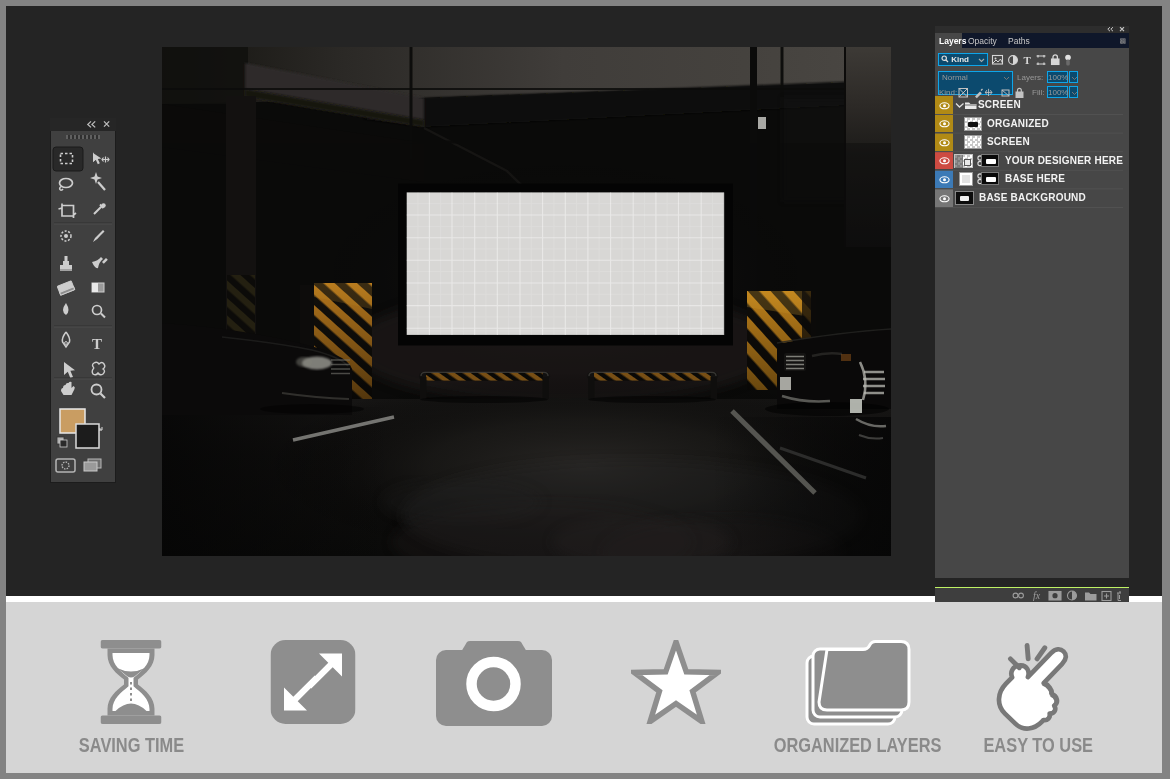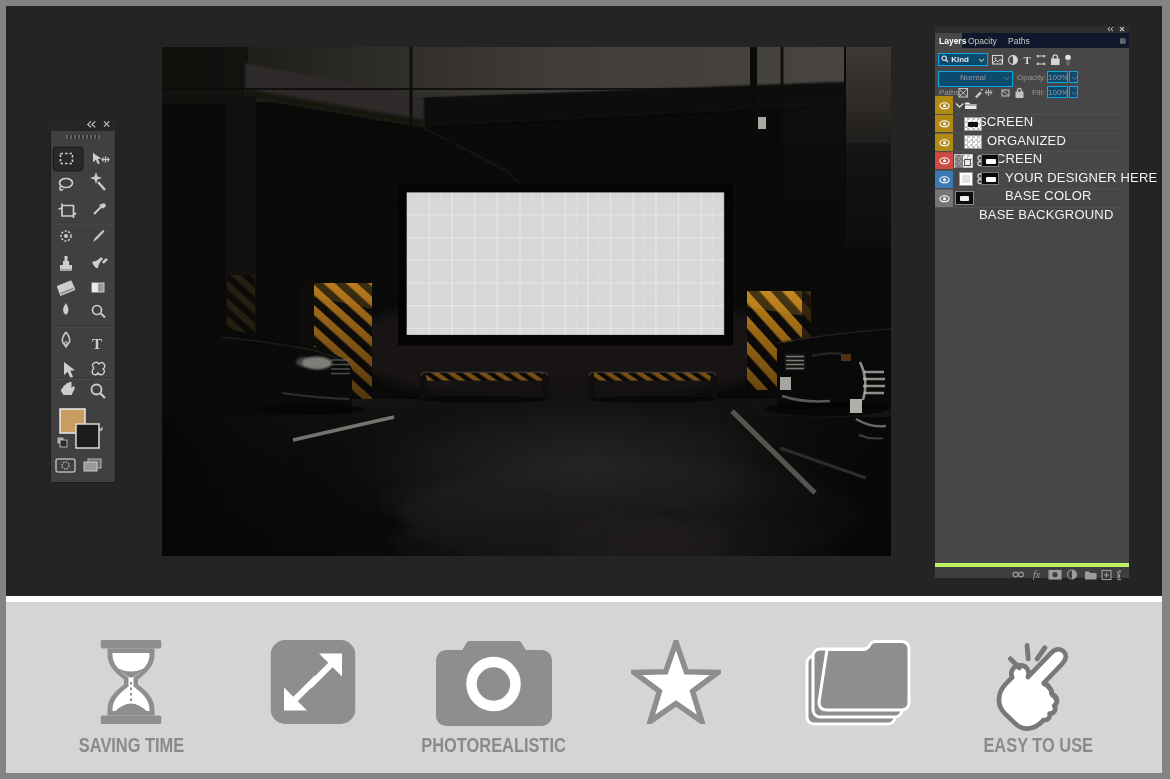--- a/index.html
+++ b/index.html
@@ -13,21 +13,21 @@
 .feat svg{position:absolute;top:38px;left:50%;transform:translateX(-50%)}
 #tools{position:absolute;left:50px;top:118px;width:66px;height:365px;background:#404040;border:1px solid #1c1c1c;border-top:none}
 #tools .hdr{position:absolute;left:-1px;top:0;width:66px;height:13px;background:#262626}
 #tools .grip{position:absolute;left:15px;top:17px;width:34px;height:4px;background:repeating-linear-gradient(90deg,#606060 0 2px,#303030 2px 4px)}
 #layers{position:absolute;left:935px;top:26px;width:194px;height:552px;background:#474747}
 #lp-hdr{position:absolute;left:0;top:0;width:100%;height:7px;background:#2d2d2d}
 #lp-tabs{position:absolute;left:0;top:7px;width:100%;height:15px;background:#0f172a}
 .lptab{position:absolute;top:0;height:15px;font-size:8.5px;color:#c6c6c6;line-height:16px}
 .lrow{position:absolute;left:0;width:188px;height:18.6px;font-size:8px;color:#ececec}
 .eye{position:absolute;left:0;top:0;width:18px;height:17.6px}
-.lname{position:absolute;top:18px;white-space:nowrap;letter-spacing:.2px;font-weight:normal;font-size:13px;color:#f2f2f2}
+.lname{position:absolute;top:3px;white-space:nowrap;letter-spacing:.2px;font-weight:bold;font-size:10px;color:#f2f2f2}
 .dd{background:#0c4a6e;border:1px solid #0ea5e9;position:absolute;color:#999;font-size:8px}
 .masks{position:absolute;background:#0a0a0a;width:18px;height:13px}
 .masks i{position:absolute;left:4px;top:4px;width:10px;height:5px;background:#fff;border-radius:1px}
 .chk{background-image:conic-gradient(#c8c8c8 90deg,#fff 90deg 180deg,#c8c8c8 180deg 270deg,#fff 270deg);background-size:5px 5px}
 </style></head><body>
 <div id="dark"></div>
 <div id="wstrip"></div>
 <div id="light"></div>
 <div id="canvas">
 <svg width="729" height="509" viewBox="0 0 729 509">
@@ -315,31 +315,31 @@
    <circle cx="23" cy="7" r="4.4"></circle>
         <path d="M23,2.6 a4.4,4.4 0 0 1 0,8.8 z" fill="#d6d6d6" stroke="none"></path>
    <text x="33.5" y="11" font-size="11" font-weight="bold" fill="#d6d6d6" stroke="none" font-family="Liberation Serif,serif">T</text>
    <path d="M46.5,3 h9 M46.5,11 h9 M48,2 v2.5 M54,2 v2.5 M48,9.5 v2.5 M54,9.5 v2.5" stroke-width="1.2"></path>
    <rect x="61.5" y="6" width="7.5" height="5.5" fill="#d6d6d6"></rect>
         <path d="M63,6 v-2 a2.2,2.2 0 0 1 4.4,0 v2" stroke-width="1.3"></path>
    <circle cx="78" cy="4.5" r="2.8" fill="#e2e2e2" stroke="none"></circle>
         <rect x="76.2" y="6.5" width="3.6" height="6" rx="1.5" fill="#6a6a6a" stroke="none"></rect>
   </g>
  </svg>
- <div class="dd" style="left:3px;top:45px;width:75px;height:16px;line-height:11px;padding-left:21px">Normal<svg width="7" height="5" style="position:absolute;right:2px;top:4px">
+ <div class="dd" style="left:3px;top:45px;width:75px;height:24px;line-height:11px;padding-left:3px">Normal<svg width="7" height="5" style="position:absolute;right:2px;top:4px">
         <path d="M1,1 l2.5,2.5 L6,1" stroke="#777" fill="none" stroke-width="1"></path>
       </svg></div>
- <span style="position:absolute;left:82px;top:47px;font-size:8px;color:#999">Opacity:</span>
+ <span style="position:absolute;left:82px;top:47px;font-size:8px;color:#999">Layers:</span>
  <div class="dd" style="left:112px;top:45px;width:21px;height:12px;line-height:11px;text-align:center">100%</div>
  <div class="dd" style="left:134px;top:45px;width:9px;height:12px">
       <svg width="7" height="5" style="position:absolute;left:1px;top:4px">
         <path d="M1,1 l2.5,2.5 L6,1" stroke="#777" fill="none" stroke-width="1"></path>
       </svg>
     </div>
- <span style="position:absolute;left:4px;top:62px;font-size:8px;color:#999">Paths:</span>
+ <span style="position:absolute;left:4px;top:62px;font-size:8px;color:#999">Kind:</span>
  <svg width="68" height="12" style="position:absolute;left:23px;top:61px">
   <g stroke="#c2c2c2" fill="none" stroke-width="1">
    <rect x="1" y="1.5" width="8.5" height="8.5"></rect>
         <path d="M1,1.5 l8.5,8.5 M9.5,1.5 l-8.5,8.5"></path>
    <path d="M17,9.5 l5,-5 1.8,1.8 -5,5 z" fill="#c2c2c2" stroke="none"></path>
         <path d="M23,3.5 l1.5,-1.5" stroke-width="1.2"></path>
    <path d="M34,2 v8 M30,6 h8 M32,3.5 l-1.5,2.5 1.5,2.5 M36,3.5 l1.5,2.5 -1.5,2.5" stroke-width="1" transform="translate(0,0) scale(.9)"></path>
    <rect x="44" y="3" width="7" height="6"></rect>
         <path d="M44,3 l7,6" stroke-width=".9"></path>
    <rect x="58" y="5" width="7" height="5.5" fill="#c2c2c2"></rect>
@@ -420,38 +420,38 @@
         </svg>
       </div>
   <div style="position:absolute;left:24px;top:2px;width:14px;height:14px;background:#e2e2e2;border:1px solid #9a9a9a;box-shadow:inset 0 0 0 2px #fff"></div>
   <svg width="8" height="12" style="position:absolute;left:41px;top:3px">
         <circle cx="4" cy="3" r="2.1" fill="none" stroke="#ddd" stroke-width="1.1"></circle>
         <circle cx="4" cy="8.5" r="2.1" fill="none" stroke="#ddd" stroke-width="1.1"></circle>
       </svg>
   <div class="masks" style="left:46px;top:2px;border:1px solid #777">
         <i></i>
       </div>
-  <div class="lname" style="left:70px">BASE COLOR</div>
+  <div class="lname" style="left:70px">BASE HERE</div>
     </div>
  <div class="lrow" style="top:163px">
       <div class="eye" style="background:#767676">
         <svg width="11" height="8" style="position:absolute;left:3.5px;top:5.5px">
           <ellipse cx="5.5" cy="3.8" rx="4.6" ry="3" fill="none" stroke="#fff" stroke-width="1.1"></ellipse>
           <circle cx="5.5" cy="3.8" r="1.5" fill="#fff"></circle>
         </svg>
       </div>
   <div style="position:absolute;left:20px;top:2px;width:19px;height:14px;background:#0c0c0c;border:1px solid #888">
         <div style="position:absolute;left:4px;top:4px;width:9px;height:5px;background:#f2f2f2;border-radius:1px"></div>
       </div>
   <div class="lname" style="left:44px">BASE BACKGROUND</div>
     </div>
  <svg width="188" height="120" style="position:absolute;left:0;top:88px;pointer-events:none">
   <path d="M0,.5 h188 M0,19.1 h188 M0,37.7 h188 M0,56.3 h188 M0,74.9 h188 M0,93.5 h188" stroke="#515151" stroke-width="1"></path>
  </svg>
- <div id="lp-bottom" style="position:absolute;left:0;top:537px;width:194px;height:15px;background:#3e3e3e;border-top:4px solid #bef264">
+ <div id="lp-bottom" style="position:absolute;left:0;top:561px;width:194px;height:15px;background:#3e3e3e;border-top:1px solid #bef264">
   <svg width="110" height="15" style="position:absolute;left:76px;top:0">
    <g stroke="#9c9c9c" fill="none" stroke-width="1.1">
     <circle cx="4.5" cy="7.5" r="2.4"></circle>
           <circle cx="10" cy="7.5" r="2.4"></circle>
     <text x="22" y="11" font-size="10" font-style="italic" fill="#9c9c9c" stroke="none" font-family="Liberation Serif,serif">fx</text>
     <rect x="38" y="3.5" width="12" height="8.5" fill="#9c9c9c"></rect>
           <circle cx="44" cy="7.7" r="2.6" fill="#3e3e3e" stroke="none"></circle>
     <circle cx="61" cy="7.5" r="4.5"></circle>
           <path d="M61,3 a4.5,4.5 0 0 1 0,9 z" fill="#9c9c9c" stroke="none"></path>
     <path d="M74,4.5 h4 l1.5,1.5 h6 v6.5 h-11.5 z" fill="#9c9c9c" stroke="none"></path>
@@ -483,35 +483,35 @@
 <polygon points="13.5,47.5 13.5,70.5 36.5,70.5 27.2,61.2 48.6,39.8 44.2,35.4 22.8,56.8"></polygon>
 </g>
 </svg>
   </div>
 <div class="feat" style="left:403px">
 <svg width="116" height="86" viewBox="0 0 116 86">
 <path d="M25,12 L31,2 Q32,1 34,1 H82 Q84,1 85,2 L91,12 Z" fill="#8e8e8e"></path>
 <rect x="0" y="10" width="116" height="76" rx="10" fill="#8e8e8e"></rect>
 <circle cx="57.5" cy="44" r="22" fill="none" stroke="#fff" stroke-width="10.5"></circle>
 </svg>
-<div class="lbl"><span>PHOTOREALISTIC</span></div>
   </div>
 <div class="feat" style="left:585px">
 <svg width="90" height="84" viewBox="0 0 90 84">
 <polygon points="45.0,2.0 55.3,31.8 86.8,32.4 61.6,51.4 70.9,81.6 45.0,63.5 19.1,81.6 28.4,51.4 3.2,32.4 34.7,31.8" fill="#fff" stroke="#8e8e8e" stroke-width="5.5"></polygon>
 </svg>
   </div>
 <div class="feat" style="left:767px">
 <svg width="106" height="86" viewBox="0 0 106 86">
 <g stroke="#fff" stroke-width="3" fill="#8e8e8e">
 <rect x="2" y="16" width="88" height="68" rx="7"></rect>
 <rect x="8" y="9" width="89" height="68" rx="7"></rect>
 <path d="M22,9.5 H58 Q62.5,9.5 64.5,5.5 Q66.5,1.5 70.5,1.5 H96 Q104,1.5 104,9.5 V62 Q104,70 96,70 H22 Q14,70 14,62 Z"></path>
 </g>
 </svg>
+<div class="lbl"><span>ORGANIZED LAYERS</span></div>
   </div>
 <div class="feat" style="left:947px">
 <svg width="84" height="95" viewBox="0 0 84 95">
       <g transform="scale(1.11)">
 <g transform="rotate(44 36 46) translate(3,2)">
 <path d="M19,40 C17,35 11,33 7,37 C2,42 4,48 9,50 L9,58 C9,69 16,78 27,78 L40,78 C50,78 56,70 56,60 L56,58 C59,56 59,52 56,50 C59,47 58,43 54,42 C55,37 50,34 45,36 C43,33 37,32 33,34 L33,10 C33,4 30,1 26,1 C22,1 19,4 19,10 Z" fill="#fff" stroke="#787878" stroke-width="4.2" stroke-linejoin="round"></path>
 <path d="M33,35 C38,33 44,34 45,37 M45,37 C50,35 55,38 54,42 M54,42 C58,43 59,48 56,50 M56,50 C59,52 59,56 56,58" fill="none" stroke="#787878" stroke-width="3.4"></path>
 </g>
 <path d="M13,17 l8,8 M28,5 l1,12 M44,7 l-7,10" stroke="#787878" stroke-width="4.4" stroke-linecap="round" fill="none"></path>
 </g>

